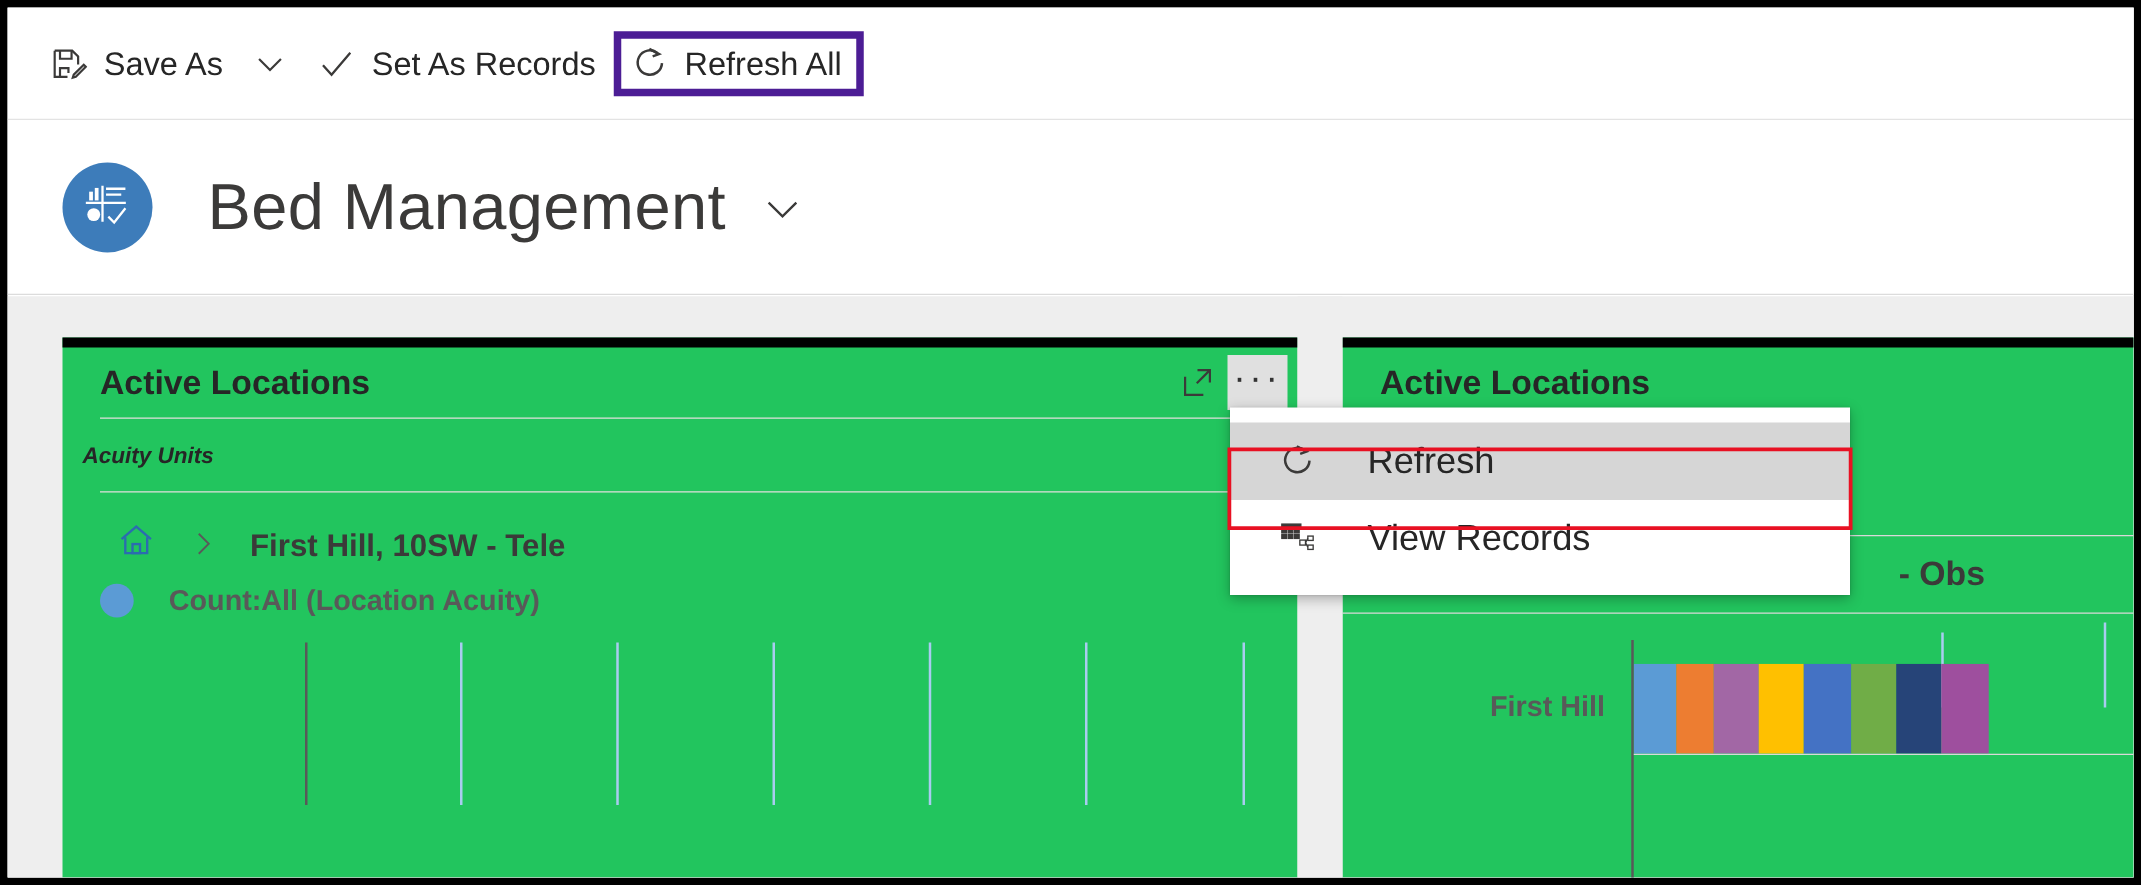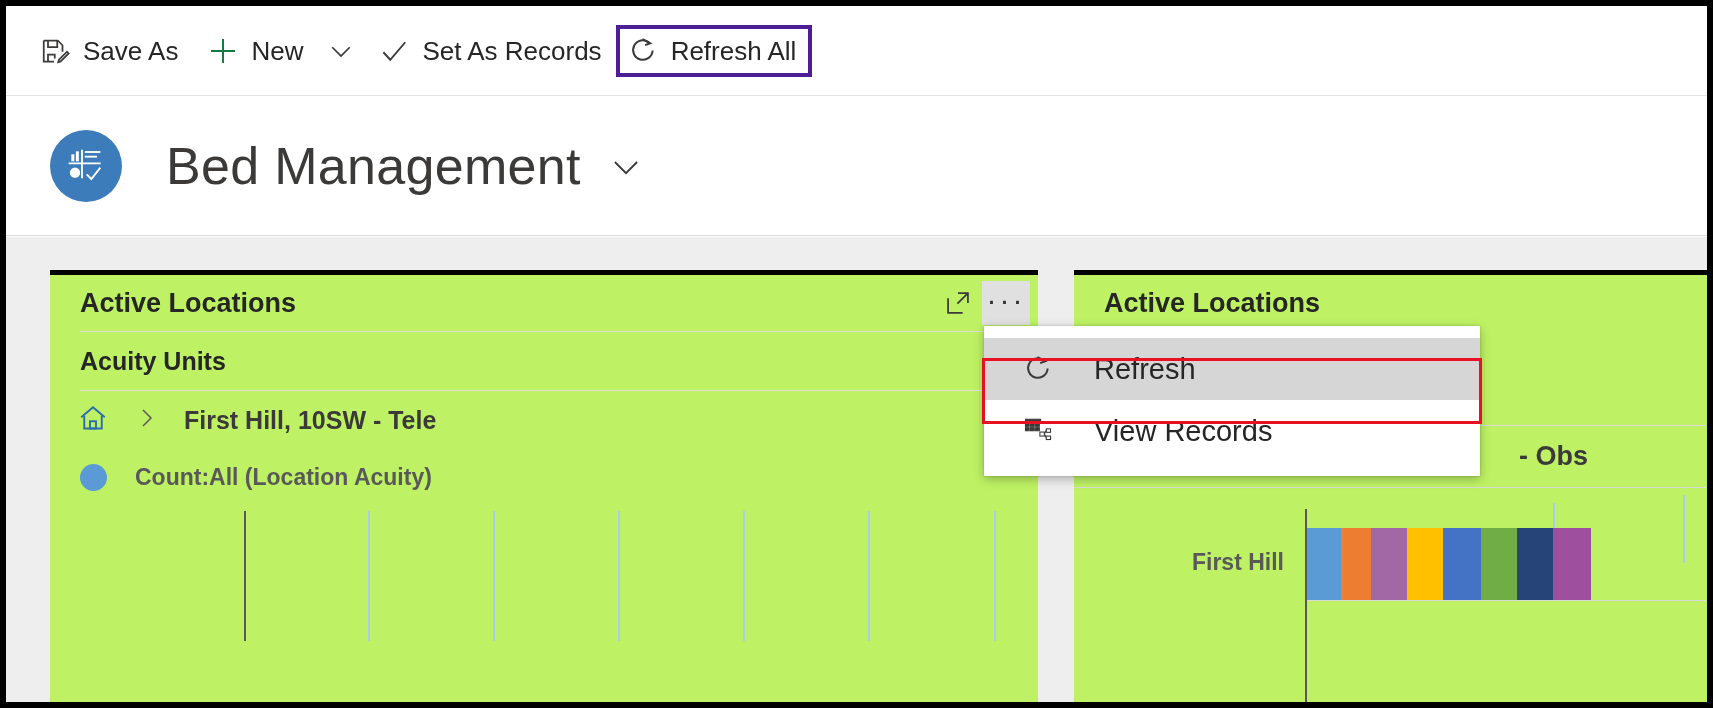--- a/index.html
+++ b/index.html
@@ -61,21 +61,21 @@
   .cmd .lbl { line-height: 1; }
   .caret-btn {
     display: flex;
     align-items: center;
     justify-content: center;
     width: 44px;
     height: 52px;
     margin-left: 2px;
   }
   .hl-red {
-    border: 4px solid #4c1d95;
+    border: 6px solid #4c1d95;
     padding: 4px 12px 4px 6px;
     box-sizing: border-box;
   }
 
   
   .appheader {
     position: absolute;
     left: 0; top: 90px;
     width: 1701px;
     height: 140px;
@@ -115,22 +115,22 @@
     position: absolute;
     left: 0; top: 231px;
     width: 1701px;
     height: 465px;
     background: #eeeeee;
   }
 
   .panel {
     position: absolute;
     top: 33px;
-    background: #bef264;
-    border-top: 5px solid #000000;
+    background: #22c55e;
+    border-top: 8px solid #000000;
     box-sizing: border-box;
   }
   #panel-left  { left: 44px;  width: 988px; height: 432px; }
   #panel-right { left: 1068px; width: 633px; height: 432px; }
 
   .panel-head {
     position: relative;
     height: 56px;
     display: flex;
     align-items: center;
@@ -170,31 +170,32 @@
   .hr {
     height: 1px;
     background: #e1dfdd;
     margin: 0 30px;
   }
 
   .subhead {
     height: 58px;
     display: flex;
     align-items: center;
-    padding-left: 30px;
-    font-size: 25px;
+    padding-left: 16px;
+    font-size: 18px;
     font-weight: 700;
     color: #262626;
+    font-style: italic;
   }
 
   .breadcrumb {
     height: 58px;
     display: flex;
-    align-items: center;
-    padding-left: 28px;
+    align-items: flex-end;
+    padding-left: 44px;
     gap: 26px;
   }
   .bc-text {
     font-size: 25px;
     font-weight: 700;
     color: #3b3a39;
     white-space: nowrap;
   }
 
   .legend {
@@ -351,29 +352,20 @@
             <path d="M3 3.6h11.2L18 7.4v5.1"></path>
             <path d="M3 3.6v16.8h8.2"></path>
             <path d="M6.4 3.6v5.2h7.4V3.6"></path>
             <path d="M6.4 20.4v-5.6h5.4v3.1"></path>
             <path d="M21.6 12.6l1.3 1.3-6.4 6.4-1.9.6.6-1.9 6.4-6.4z"></path>
           </svg>
         </span>
         <span class="lbl">Save As</span>
       </div>
 
-      <div class="cmd">
-        <span class="glyph">
-          <svg width="32" height="32" viewBox="0 0 24 24" stroke="#107c41" stroke-width="1.5">
-            <line x1="12" y1="3" x2="12" y2="21"></line>
-            <line x1="3" y1="12" x2="21" y2="12"></line>
-          </svg>
-        </span>
-        <span class="lbl">New</span>
-      </div>
       <div class="caret-btn">
         <svg width="30" height="30" viewBox="0 0 24 24" fill="none" stroke="#3b3a39" stroke-width="1.4">
           <polyline points="5,9 12,16 19,9"></polyline>
         </svg>
       </div>
 
       <div class="cmd">
         <span class="glyph">
           <svg width="30" height="30" viewBox="0 0 24 24" fill="none" stroke="#3b3a39" stroke-width="1.5">
             <polyline points="3.5,13 9,19 21,5"></polyline>

